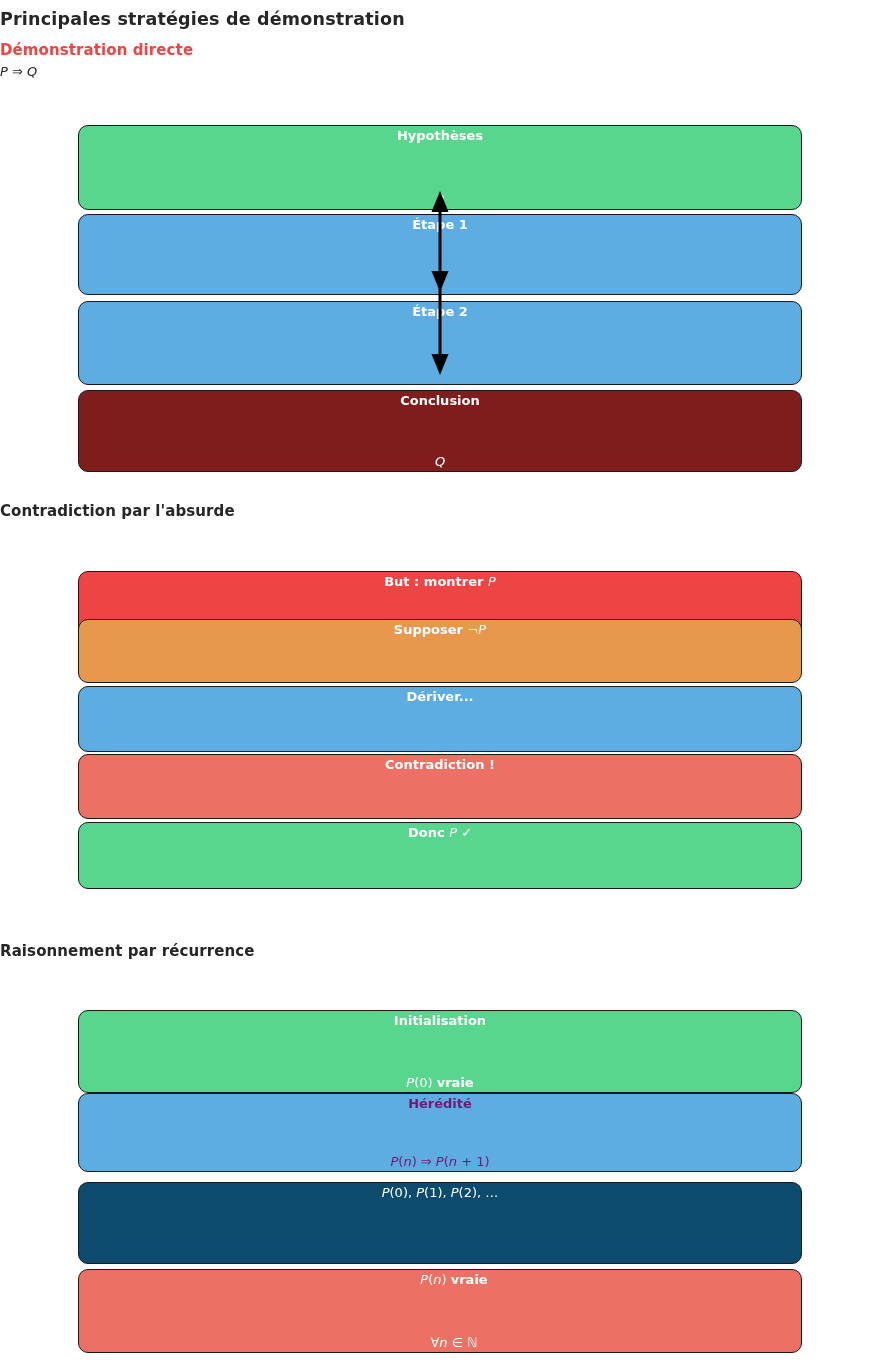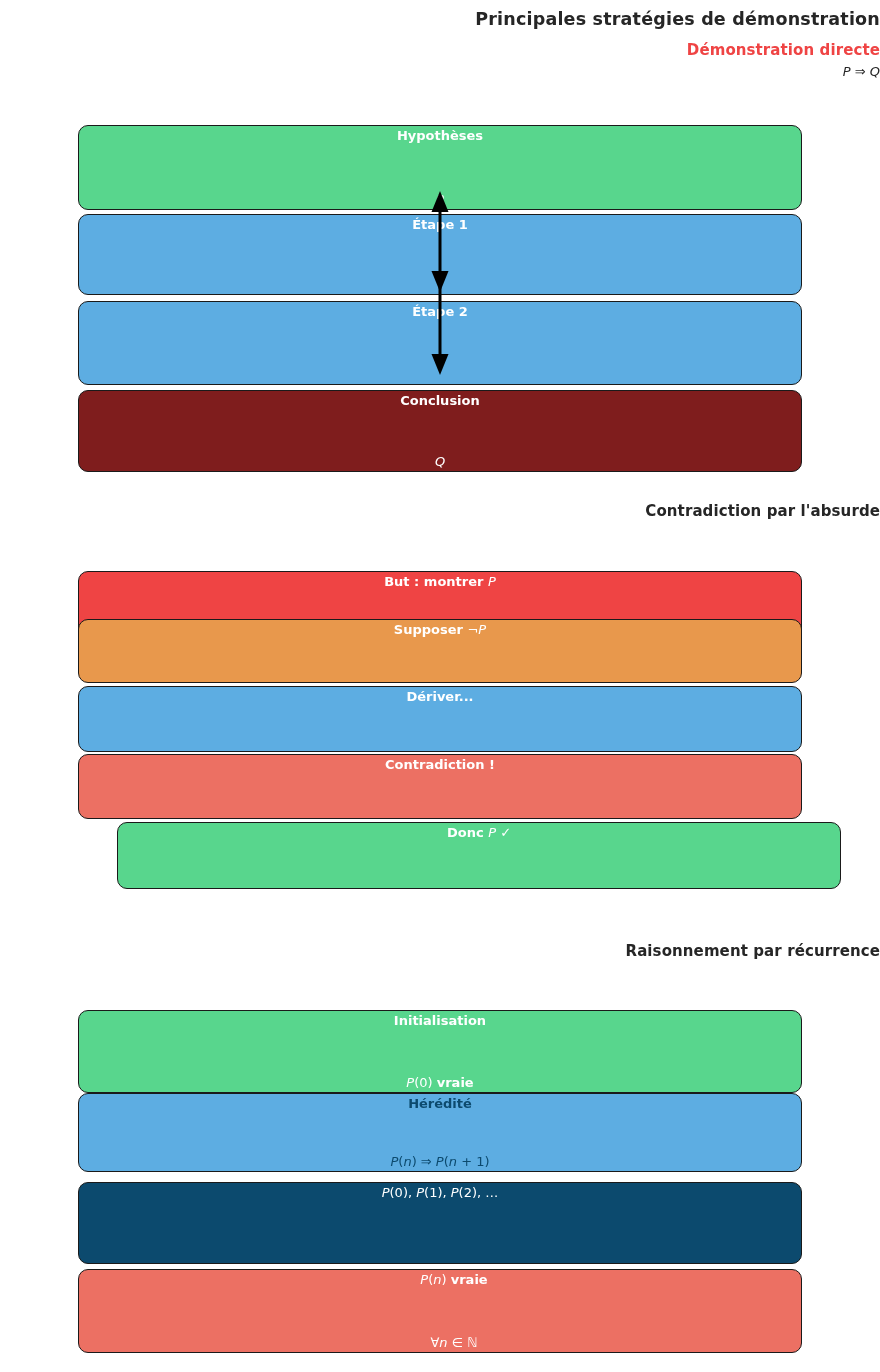--- a/index.html
+++ b/index.html
@@ -1,18 +1,18 @@
 <!DOCTYPE html>
 <html><head>
 <meta charset="utf-8">
 <style>
   html,body{margin:0;padding:0;background:#ffffff;}
   .page{position:relative;width:880px;height:1372px;background:#ffffff;
         font-family:"DejaVu Sans","Liberation Sans",sans-serif;overflow:hidden;}
-  .centered{position:absolute;left:0;width:100%;text-align:right;transform:translateY(-50%);}
+  .centered{position:absolute;left:0;width:100%;text-align:left;transform:translateY(-50%);}
   .main-title{top:19px;font-size:17.5px;font-weight:bold;letter-spacing:.2px;}
   .section-heading{font-size:15px;font-weight:bold;letter-spacing:.1px;}
   .formula-line{font-size:13px;}
   .flow-box{position:absolute;left:78px;width:724px;box-sizing:border-box;
             border:1.6px solid #1a1a1a;border-radius:10px;
             display:flex;flex-direction:column;align-items:center;justify-content:space-between;
             color:#ffffff;font-size:13px;line-height:19px;}
   .box-line{white-space:pre;}
   .seg.b{font-weight:bold;}
   .seg.mi{font-style:italic;font-weight:normal;}
@@ -47,29 +47,29 @@
       </div>
       <div class="flow-box" style="top: 619px; height: 64px; background: rgb(232, 152, 76); border-color: rgb(26, 26, 26); color: rgb(255, 255, 255);">
         <div class="box-line"><span class="seg b">Supposer </span><span class="seg n">¬</span><span class="seg mi">P</span></div>
       </div>
       <div class="flow-box" style="top: 686px; height: 66px; background: rgb(93, 173, 226); border-color: rgb(26, 26, 26); color: rgb(255, 255, 255);">
         <div class="box-line"><span class="seg b">Dériver...</span></div>
       </div>
       <div class="flow-box" style="top: 754px; height: 65px; background: rgb(236, 112, 99); border-color: rgb(26, 26, 26); color: rgb(255, 255, 255);">
         <div class="box-line"><span class="seg b">Contradiction !</span></div>
       </div>
-      <div class="flow-box" style="top: 822px; height: 67px; background: rgb(88, 214, 141); border-color: rgb(26, 26, 26); color: rgb(255, 255, 255); margin-left: 39px;">
+      <div class="flow-box" style="top: 822px; height: 67px; background: rgb(88, 214, 141); border-color: rgb(26, 26, 26); color: rgb(255, 255, 255);">
         <div class="box-line"><span class="seg b">Donc </span><span class="seg mi">P</span><span class="seg n"> ✓</span></div>
       </div>
       <div class="centered section-heading" style="top: 951px; color: rgb(38, 38, 38);">Raisonnement par récurrence</div>
       <div class="flow-box" style="top: 1010px; height: 83px; background: rgb(88, 214, 141); border-color: rgb(26, 26, 26); color: rgb(255, 255, 255);">
         <div class="box-line"><span class="seg b">Initialisation</span></div>
         <div class="box-line"><span class="seg mi">P</span><span class="seg n">(0) </span><span class="seg b">vraie</span></div>
       </div>
-      <div class="flow-box" style="top: 1093px; height: 79px; background: rgb(93, 173, 226); border-color: rgb(26, 26, 26); color: #0c4a6e;">
+      <div class="flow-box" style="top: 1093px; height: 79px; background: rgb(93, 173, 226); border-color: rgb(26, 26, 26); color: #701a75;">
         <div class="box-line"><span class="seg b">Hérédité</span></div>
         <div class="box-line"><span class="seg mi">P</span><span class="seg n">(</span><span class="seg mi">n</span><span class="seg n">) ⇒ </span><span class="seg mi">P</span><span class="seg n">(</span><span class="seg mi">n</span><span class="seg n"> + 1)</span></div>
       </div>
       <div class="flow-box" style="top: 1182px; height: 82px; background: #0c4a6e; border-color: rgb(26, 26, 26); color: rgb(255, 255, 255);">
         <div class="box-line"><span class="seg mi">P</span><span class="seg n">(0), </span><span class="seg mi">P</span><span class="seg n">(1), </span><span class="seg mi">P</span><span class="seg n">(2), …</span></div>
       </div>
       <div class="flow-box" style="top: 1269px; height: 84px; background: rgb(236, 112, 99); border-color: rgb(26, 26, 26); color: rgb(255, 255, 255); padding-left: 28px;">
         <div class="box-line"><span class="seg mi">P</span><span class="seg n">(</span><span class="seg mi">n</span><span class="seg n">) </span><span class="seg b">vraie</span></div>
         <div class="box-line"><span class="seg n">∀</span><span class="seg mi">n</span><span class="seg n"> ∈ ℕ</span></div>
       </div>

